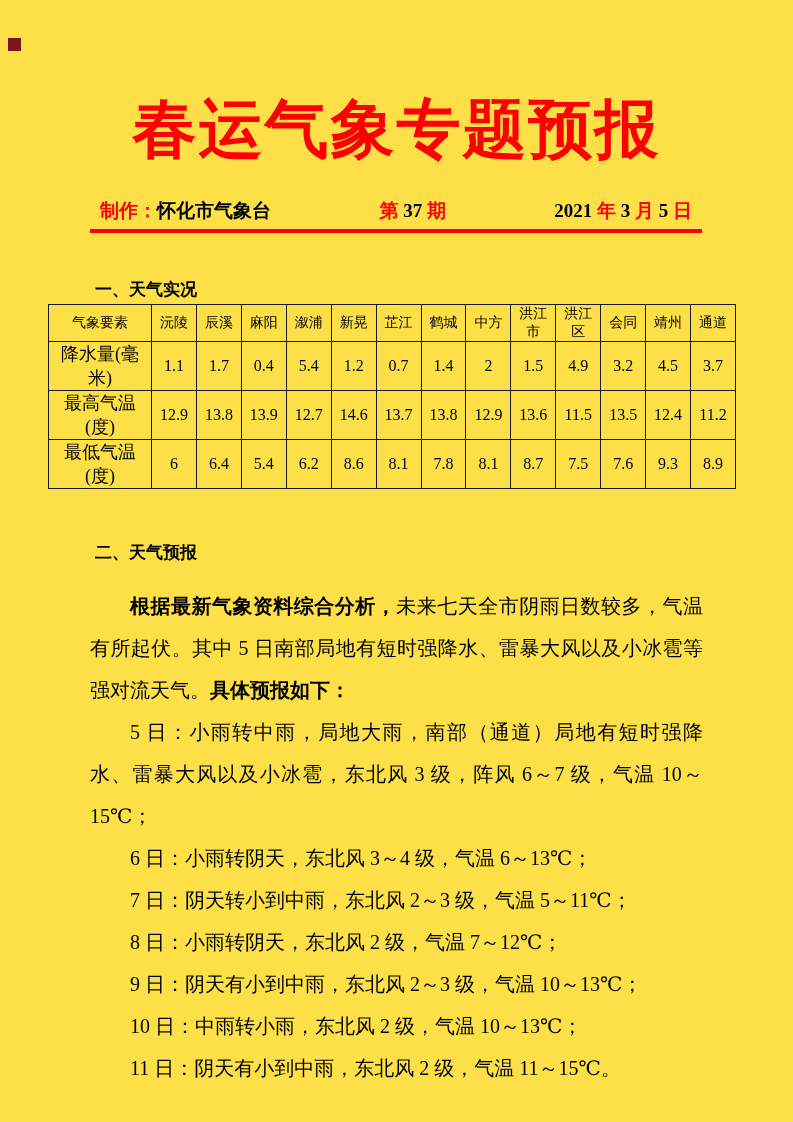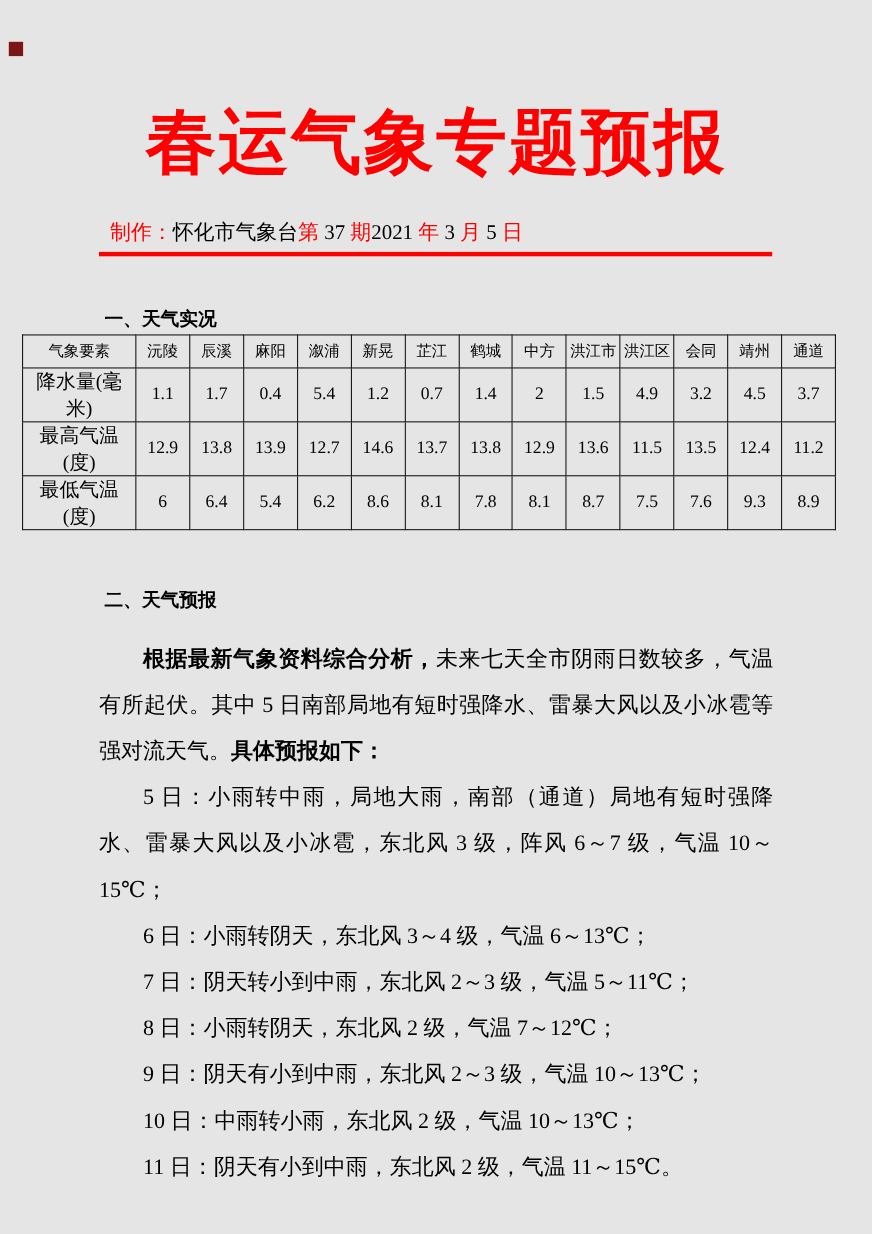--- a/index.html
+++ b/index.html
@@ -1,43 +1,45 @@
 <!DOCTYPE html>
 <html lang="zh"><head>
 <meta charset="utf-8">
 <style>
   html,body{margin:0;padding:0;background:#ffffff;}
   .page{
     position:relative;
     width:793px;height:1122px;
-    background:#e5e5e5;
+    background:#fde047;
     overflow:hidden;
     font-family:"Liberation Serif","DejaVu Serif",serif;
     color:#000;
   }
   .corner-mark{
     position:absolute;left:8px;top:38px;width:13px;height:13px;
   }
   .doc-title{
     margin:84px 0 0 0;
     text-align:center;
     font-size:64px;
     line-height:92px;
     font-weight:bold;
     letter-spacing:2px;
     white-space:nowrap;
   }
   .producer-row{
     width:592px;
     margin:22px 0 0 100px;
     display:flex;
+    justify-content:space-between;
     align-items:baseline;
     font-size:19px;
-    font-weight:normal;
+    font-weight:bold;
     white-space:nowrap;
+    gap:32px;
   }
   .red-rule{
     width:612px;height:4px;
     margin:5px 0 0 90px;
     border:none;
   }
   .section-heading{
     margin:0 0 0 95px;
     font-family:"Liberation Sans","DejaVu Sans",sans-serif;
     font-size:17px;
@@ -49,22 +51,22 @@
   .table-title{
     width:688px;
     margin:8px 0 3px 48px;
     text-align:center;
     font-family:"Liberation Sans","DejaVu Sans",sans-serif;
     font-size:17px;
     font-weight:bold;
     line-height:24px;
   }
   table.weather{
-    margin-left:20px;
-    width:740px;
+    margin-left:48px;
+    width:688px;
     border-collapse:collapse;
     table-layout:fixed;
   }
   table.weather th,table.weather td{
     border:1.6px solid #1a1a1a;
     height:29px;
     text-align:center;
     vertical-align:middle;
     padding:0 1px;
     font-weight:normal;

